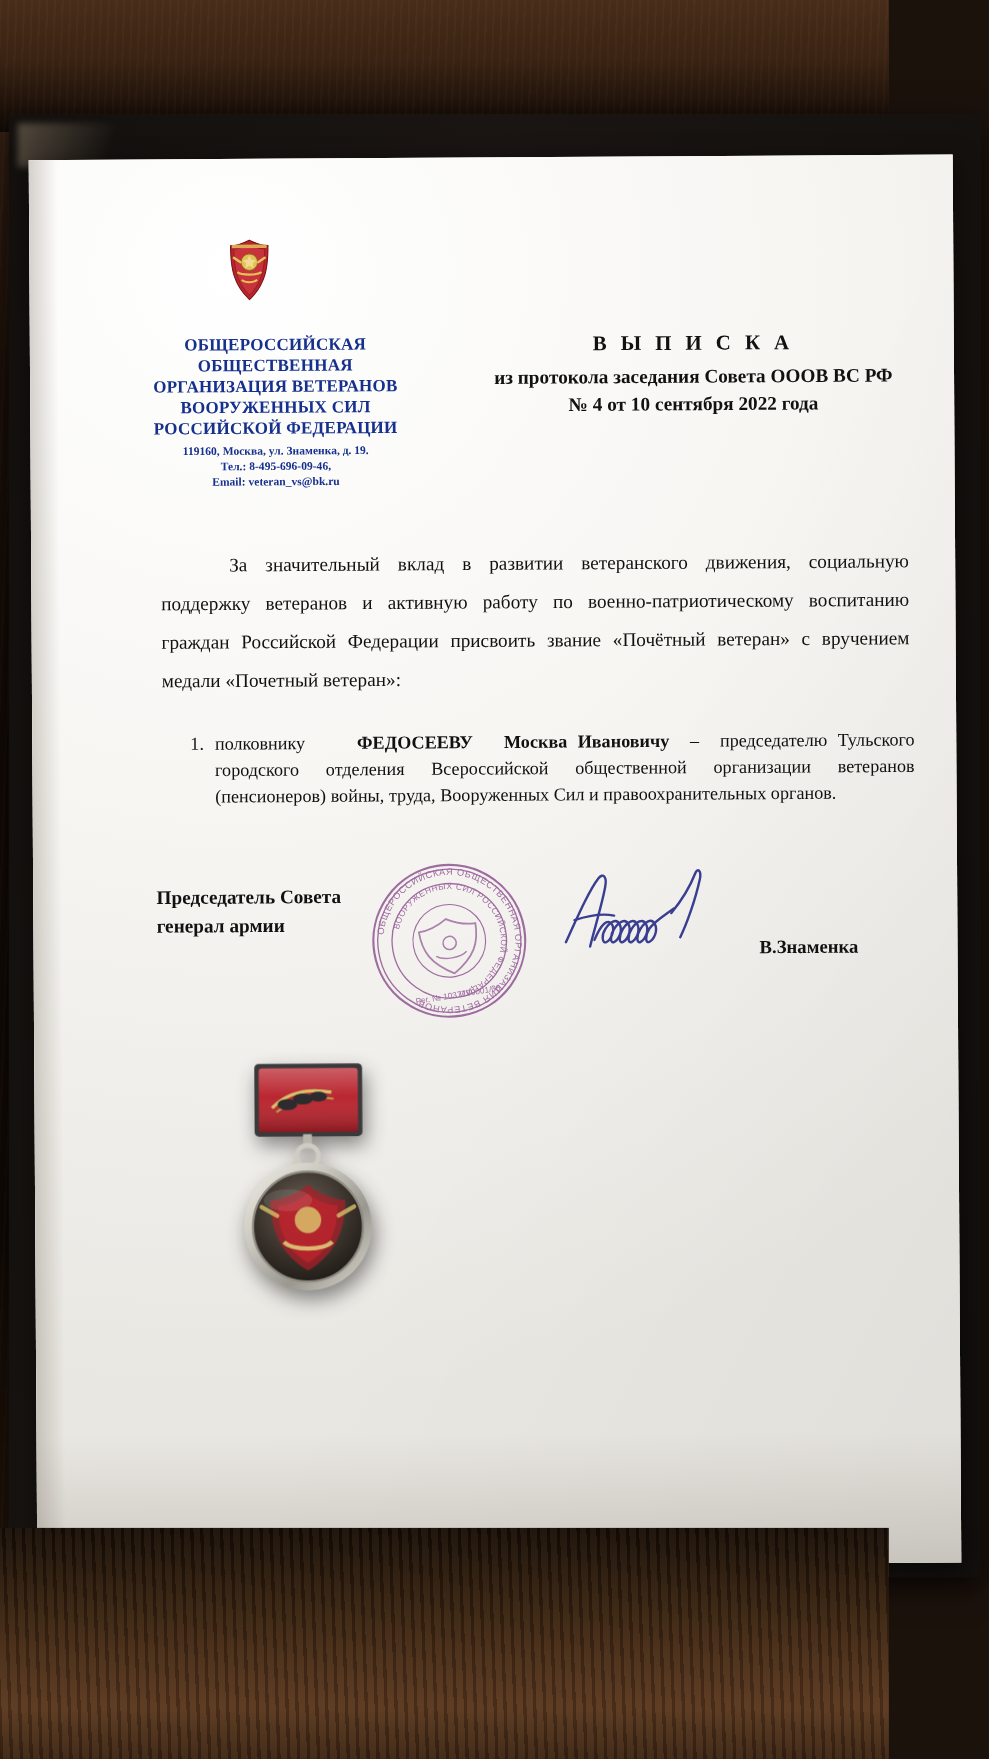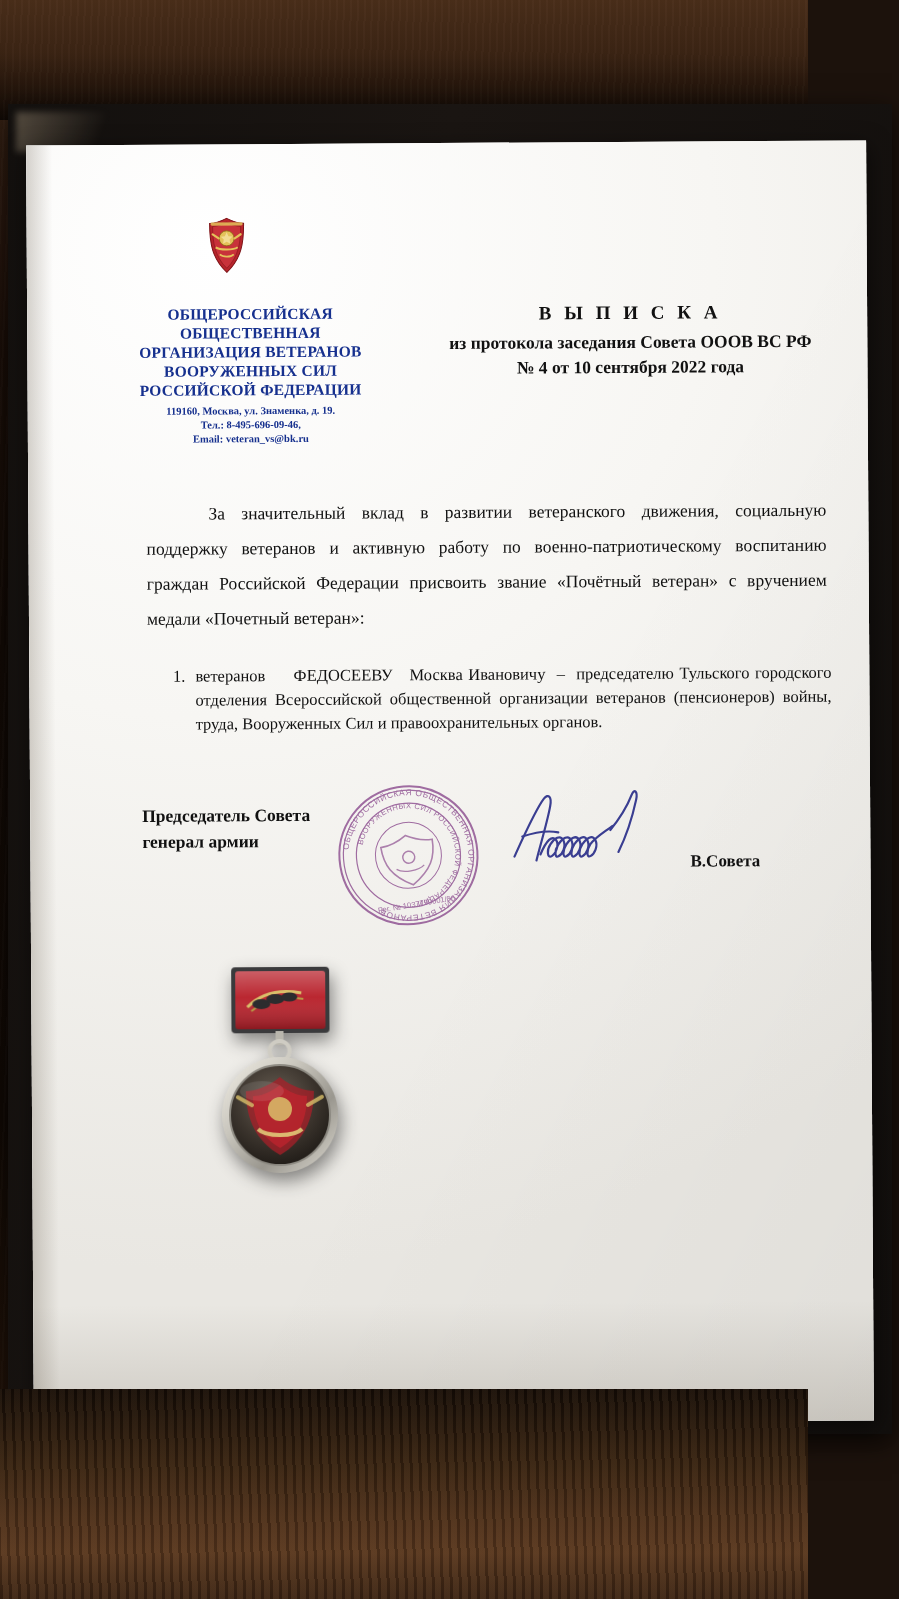--- a/index.html
+++ b/index.html
@@ -195,21 +195,21 @@
     width: 26px;
     flex: 0 0 26px;
     text-align: right;
     padding-right: 10px;
   }
   .list-text {
     flex: 1;
     text-align: justify;
     text-justify: inter-word;
   }
-  .list-text b { font-weight: normal; }
+  .list-text b { font-weight: bold; }
 
   
   .sig-left {
     position: absolute;
     left: 112px;
     top: 658px;
     font-size: 17.5px;
     font-weight: bold;
     line-height: 26px;
     color: #111;
@@ -299,37 +299,37 @@
         <div class="t2">из  протокола заседания Совета ОООВ ВС РФ</div>
         <div class="t3">№ 4 от 10 сентября 2022 года</div>
       </div>
 
       <div class="body-par">За значительный вклад в развитии ветеранского движения, социальную поддержку ветеранов и активную работу по военно-патриотическому воспитанию граждан Российской Федерации присвоить звание «Почётный ветеран» с вручением медали «Почетный ветеран»:</div>
 
       <div class="list">
         <div class="list-item">
           <div class="list-num">1.</div>
           <div class="list-text">
-            <span>ветеранов</span>
+            <span>полковнику</span>
             &nbsp;&nbsp;&nbsp;
             <b>ФЕДОСЕЕВУ</b>
             <b>&nbsp;</b>
             <b>Москва Ивановичу</b>
             &nbsp;<span>–</span>&nbsp;
             <span>председателю Тульского городского отделения Всероссийской общественной организации ветеранов (пенсионеров) войны, труда, Вооруженных Сил и правоохранительных органов.</span>
           </div>
         </div>
       </div>
 
       <div class="sig-left">
         <div>Председатель Совета</div>
         <div>генерал армии</div>
       </div>
 
-      <div class="sig-right">В.Совета</div>
+      <div class="sig-right">В.Знаменка</div>
 
       <div class="stamp">
         <svg viewBox="0 0 152 152" width="152" height="152" aria-hidden="true">
           <defs>
             <path id="stampArcOuter" d="M 76,76 m -60,0 a 60,60 0 1,1 120,0 a 60,60 0 1,1 -120,0"></path>
             <path id="stampArcInner" d="M 76,76 m -47,0 a 47,47 0 1,1 94,0 a 47,47 0 1,1 -94,0"></path>
           </defs>
           <g fill="none" stroke="#8d4f90" stroke-width="2">
             <circle cx="76" cy="76" r="69"></circle>
             <circle cx="76" cy="76" r="65" stroke-width="1.2"></circle>

